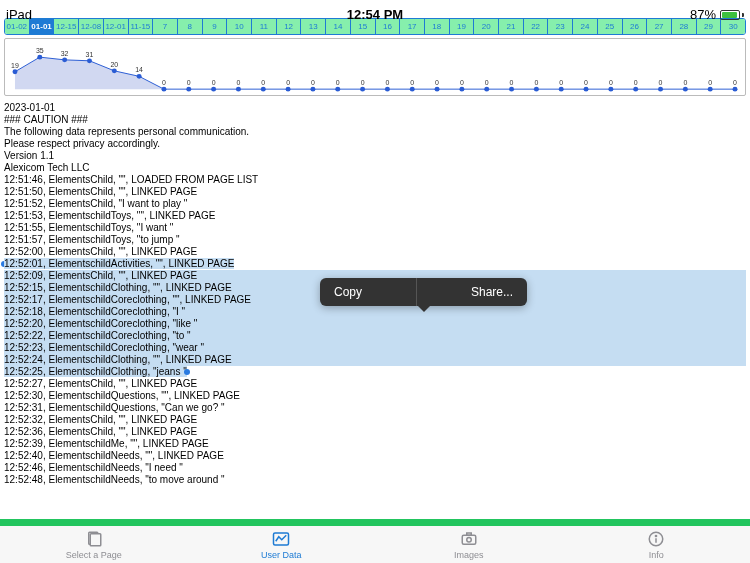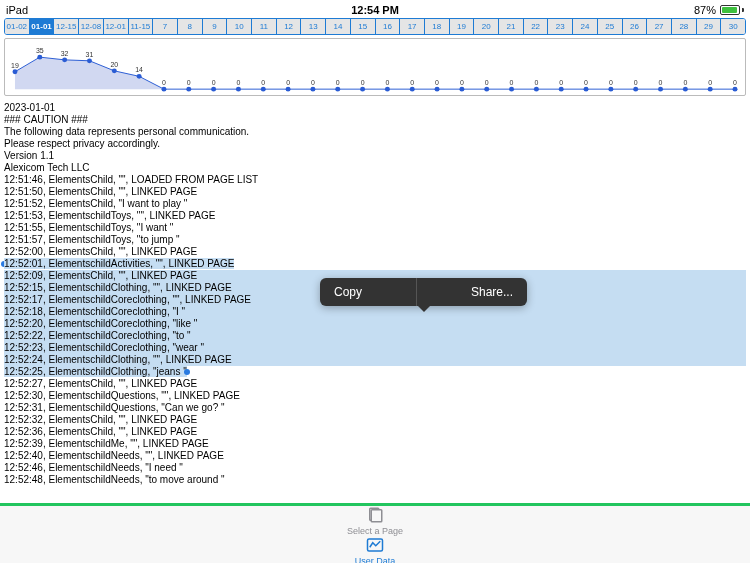--- a/index.html
+++ b/index.html
@@ -1,49 +1,49 @@
 <!DOCTYPE html>
 <html><head>
 <meta charset="utf-8">
 <style>
 * { margin: 0; padding: 0; box-sizing: border-box; font-family: -apple-system, "Helvetica Neue", Arial, sans-serif; }
 html, body { width: 750px; height: 563px; overflow: hidden; background: #fff; }
 
 
-.status-bar { height: 16px; display: flex; align-items: flex-end; justify-content: space-between; padding: 0 6px; font-size: 11px; font-weight: 500; color: #000; }
+.status-bar { height: 16px; display: flex; align-items: flex-start; justify-content: space-between; padding: 7px 6px; font-size: 13px; font-weight: 500; color: #000; }
 .status-left, .status-right { display: flex; align-items: center; gap: 4px; }
 .status-center { position: absolute; left: 50%; transform: translateX(-50%); font-weight: 600; }
 .battery { display: inline-flex; align-items: center; gap: 2px; }
 .battery-body { width: 20px; height: 10px; border: 1px solid #333; border-radius: 2px; position: relative; }
 .battery-fill { position: absolute; left: 1px; top: 1px; bottom: 1px; width: 86%; background: #3ec03e; border-radius: 1px; }
 .battery-tip { width: 2px; height: 4px; background: #333; border-radius: 0 1px 1px 0; }
 
 
 .date-tabs { display: flex; margin: 2px 4px 0 4px; border: 1px solid #1e7bd4; border-radius: 3px; overflow: hidden; }
-.date-tab { flex: 1; text-align: center; font-size: 8px; padding: 3px 0; color: #1e7bd4; background: #e5e5e5; border-right: 1px solid #1e7bd4; cursor: pointer; }
+.date-tab { flex: 1; text-align: center; font-size: 8px; padding: 3px 0; color: #1e7bd4; background: #86efac; border-right: 1px solid #1e7bd4; cursor: pointer; }
 .date-tab:last-child { border-right: none; }
 .date-tab.active { background: #1e7bd4; color: #fff; font-weight: bold; }
 
 
 .chart { margin: 3px 4px 0 4px; height: 58px; border: 1px solid #bbb; border-radius: 2px; position: relative; padding: 2px 4px; }
 
 
 .log { padding: 6px 4px 0 4px; font-size: 10px; line-height: 12px; color: #000; height: 430px; overflow: hidden; }
 .log-line { white-space: pre; }
 .log-highlight { background: #c5ddf2; }
 .sel-start, .sel-end { display: inline-block; width: 6px; height: 6px; background: #2a7ae0; border-radius: 50%; vertical-align: middle; margin: 0 -3px; }
 
 
 .popover { position: absolute; left: 320px; top: 278px; background: #333; border-radius: 6px; display: flex; color: #fff; font-size: 12px; box-shadow: 0 2px 8px rgba(0,0,0,.3); gap: 40px; }
 .popover::after { content: ""; position: absolute; bottom: -6px; left: 50%; margin-left: -6px; border: 6px solid transparent; border-top-color: #333; border-bottom: none; }
 .popover-btn { padding: 7px 14px; cursor: pointer; }
 .popover-sep { width: 1px; background: #555; }
 
 
-.tabbar { position: absolute; bottom: 0; left: 0; right: 0; height: 60px; border-top: 3px solid #22c55e; background: #f7f7f7; display: flex; flex-direction: column; }
+.tabbar { position: absolute; bottom: 0; left: 0; right: 0; height: 44px; border-top: 7px solid #22c55e; background: #f7f7f7; display: flex; }
 .tabbar-item { flex: 1; display: flex; flex-direction: column; align-items: center; justify-content: center; gap: 2px; color: #8e8e93; font-size: 9px; cursor: pointer; }
 .tabbar-item.active { color: #1e7bd4; }
 .tabbar-icon { width: 22px; height: 18px; display: flex; align-items: center; justify-content: center; }
 .tabbar-icon svg { width: 20px; height: 18px; }
 </style>
 </head>
 <body>
 
 <div class="status-bar">
   <div class="status-left">

